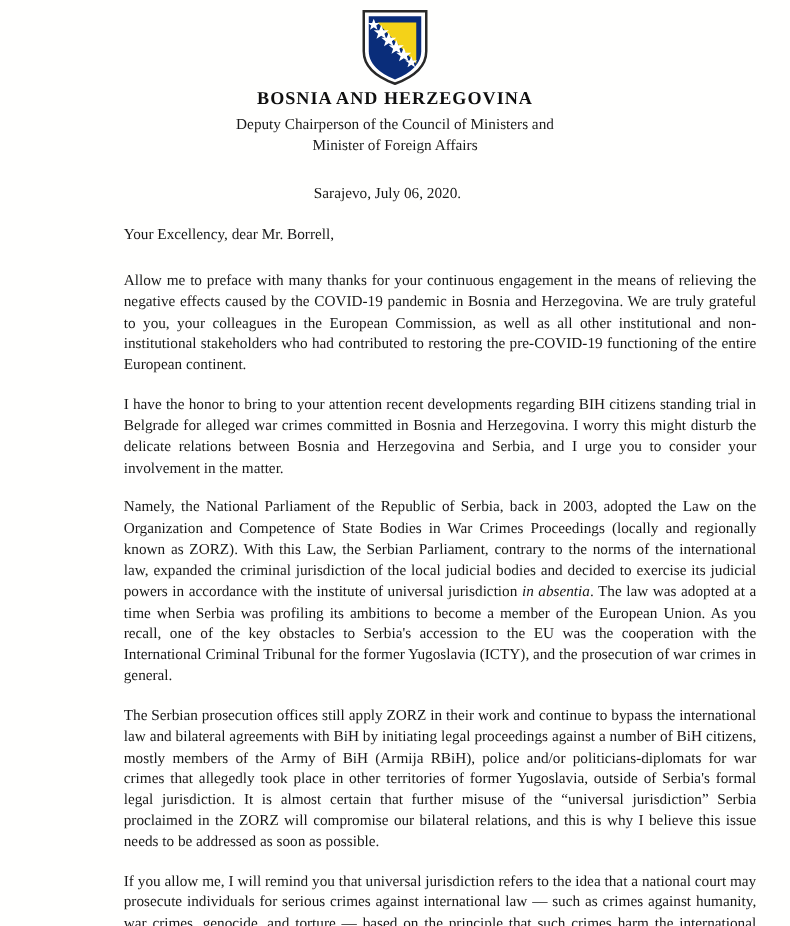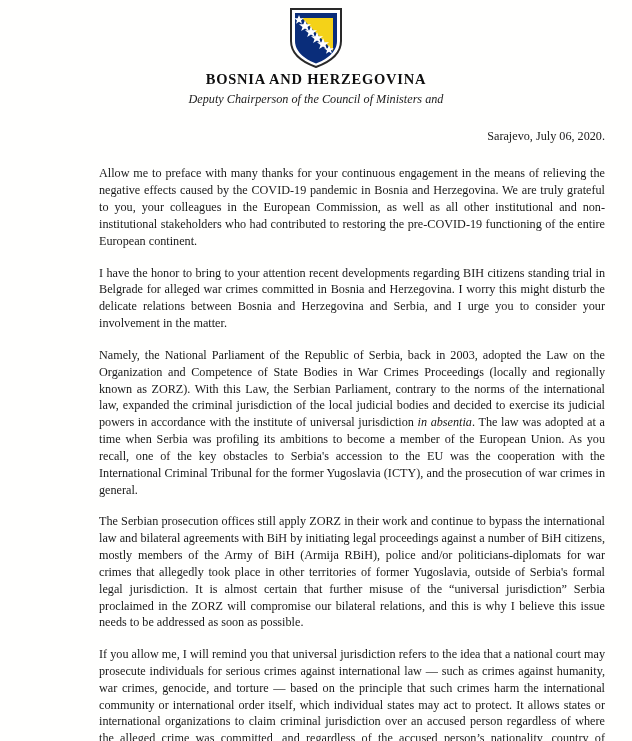--- a/index.html
+++ b/index.html
@@ -41,24 +41,23 @@
     font-weight: bold;
     font-size: 14.5px;
     letter-spacing: 0.8px;
     color: #111;
   }
   .subtitle {
     font-size: 12.2px;
     color: #1c1c1c;
     margin-top: 3px;
     line-height: 1.35;
-    font-style: italic;
   }
   .dateline {
-    text-align: right;
+    text-align: center;
     font-size: 12.2px;
     margin-top: 22px;
     padding-right: 27px;
     padding-left: 15px;
   }
   .body-block {
     padding: 0 27px 0 99px;
   }
   .salutation {
     font-size: 12.2px;
@@ -101,25 +100,27 @@
           <polygon points="10,8 11.3,11.3 14.8,11.3 12,13.4 13,16.7 10,14.7 7,16.7 8,13.4 5.2,11.3 8.7,11.3"></polygon>
           <polygon points="40,38 41.3,41.3 44.8,41.3 42,43.4 43,46.7 40,44.7 37,46.7 38,43.4 35.2,41.3 38.7,41.3"></polygon>
         </g>
       </svg>
     </div>
   </div>
 
   <div class="letterhead">
     <div class="country">BOSNIA AND HERZEGOVINA</div>
     <div class="subtitle">Deputy Chairperson of the Council of Ministers and</div>
+    <div class="subtitle" style="margin-top:1px;">Minister of Foreign Affairs</div>
   </div>
 
   <div class="dateline">Sarajevo, July 06, 2020.</div>
 
   <div class="body-block">
+    <div class="salutation">Your Excellency, dear Mr. Borrell,</div>
 
     <p class="para first">Allow me to preface with many thanks for your continuous engagement in the means of relieving the negative effects caused by the COVID-19 pandemic in Bosnia and Herzegovina. We are truly grateful to you, your colleagues in the European Commission, as well as all other institutional and non-institutional stakeholders who had contributed to restoring the pre-COVID-19 functioning of the entire European continent.</p>
 
     <p class="para">I have the honor to bring to your attention recent developments regarding BIH citizens standing trial in Belgrade for alleged war crimes committed in Bosnia and Herzegovina. I worry this might disturb the delicate relations between Bosnia and Herzegovina and Serbia, and I urge you to consider your involvement in the matter.</p>
 
     <p class="para"><span>Namely, the National Parliament of the Republic of Serbia, back in 2003, adopted the Law on the Organization and Competence of State Bodies in War Crimes Proceedings (locally and regionally known as ZORZ). With this Law, the Serbian Parliament, contrary to the norms of the international law, expanded the criminal jurisdiction of the local judicial bodies and decided to exercise its judicial powers in accordance with the institute of universal jurisdiction </span><i>in absentia</i><span>. The law was adopted at a time when Serbia was profiling its ambitions to become a member of the European Union. As you recall, one of the key obstacles to Serbia's accession to the EU was the cooperation with the International Criminal Tribunal for the former Yugoslavia (ICTY), and the prosecution of war crimes in general.</span></p>
 
     <p class="para">The Serbian prosecution offices still apply ZORZ in their work and continue to bypass the international law and bilateral agreements with BiH by initiating legal proceedings against a number of BiH citizens, mostly members of the Army of BiH (Armija RBiH), police and/or politicians-diplomats for war crimes that allegedly took place in other territories of former Yugoslavia, outside of Serbia's formal legal jurisdiction. It is almost certain that further misuse of the “universal jurisdiction” Serbia proclaimed in the ZORZ will compromise our bilateral relations, and this is why I believe this issue needs to be addressed as soon as possible.</p>
 
     <p class="para"><span>If you allow me, I will remind you that universal jurisdiction refers to the idea that a national court may prosecute individuals for serious crimes against international law — such as crimes against humanity, war crimes, genocide, and torture — based on the principle that such crimes harm the international community or international order itself, which individual states may act to protect. It allows states or international organizations to claim criminal jurisdiction over an accused person regardless of where the alleged crime was committed, and regardless of the accused person’s nationality, country of residence, or any other relation with the prosecuting entity. Therefore, it is territorially unlimited in its legal function, and applies to all countries of the world and all areas, regardless of the citizenship of the perpetrator or victim, solely on the basis of the gravity of the crime. On the contrary, Article 3 of the Serbian ZORZ exclusively applies to an arbitrarily predetermined circle of states created by the disintegration of the former Yugoslavia, which significantly changes the spatial features (</span></p>

